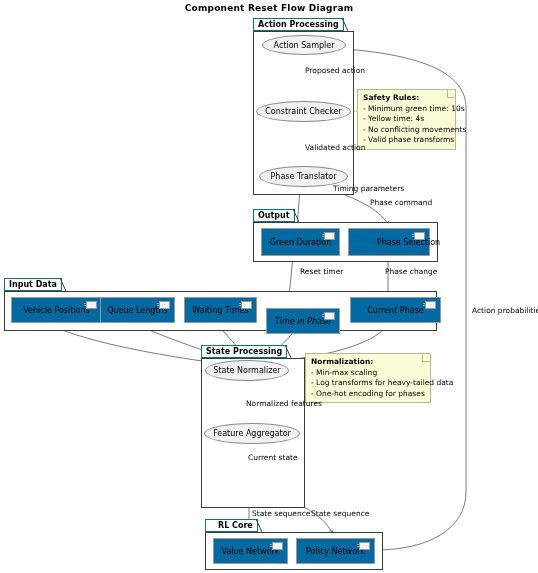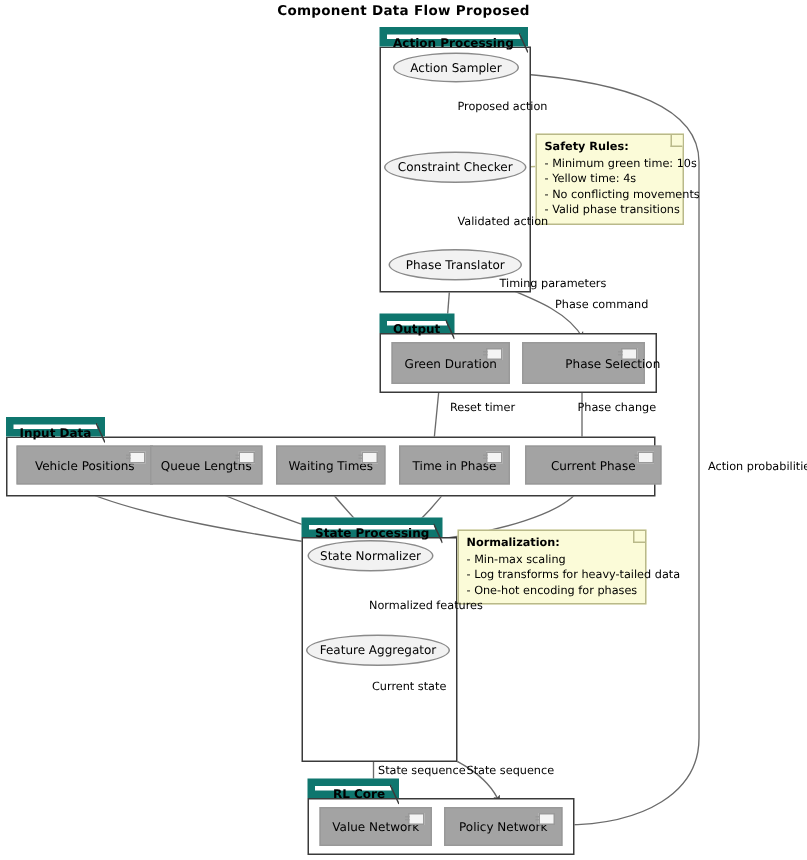--- a/index.html
+++ b/index.html
@@ -13,32 +13,32 @@
   svg.wires{position:absolute;left:0;top:0;width:538px;height:573px;pointer-events:none;}
 
   .title{
     position:absolute;left:0;top:3px;width:538px;text-align:center;
     font-size:9px;font-weight:bold;letter-spacing:.2px;
   }
 
   
   .pkg{position:absolute;box-sizing:border-box;border:1px solid #3a3a3a;background:#ffffff;}
   .pkg-tab{
-    position:absolute;box-sizing:border-box;border:5px solid #0f766e;background:#ffffff;
+    position:absolute;box-sizing:border-box;border:1px solid #0f766e;background:#ffffff;
     height:13px;line-height:12px;font-size:8px;font-weight:bold;padding:0 4px 0 4px;
     white-space:nowrap;
   }
   .pkg-tab .fold{
     position:absolute;right:-5px;top:-1px;width:6px;height:14px;
   }
 
   
   .comp{
     position:absolute;box-sizing:border-box;
-    border:1px solid #999999;background:#a3a3a3;
+    border:1px solid #999999;background:#0369a1;
     display:flex;align-items:center;justify-content:center;
     font-size:8px;white-space:nowrap;
   }
   .comp .chip{
     position:absolute;right:4px;top:3px;width:9px;height:6px;
     border:1px solid #999999;background:#f4f4f4;
   }
   .comp .chip:before,.comp .chip:after{
     content:"";position:absolute;left:-3px;width:3px;height:1px;background:#999999;
   }
@@ -67,21 +67,21 @@
   }
 
   
   .lbl{position:absolute;font-size:7.5px;white-space:nowrap;color:#000;background:transparent;}
 </style>
 </head>
 <body>
 
 <div id="canvas">
 
-  <div class="title">Component Data Flow Proposed</div>
+  <div class="title">Component Reset Flow Diagram</div>
 
   <svg class="wires" viewBox="0 0 538 573">
     <defs>
       <marker id="ah" markerWidth="7" markerHeight="7" refX="5.4" refY="3" orient="auto">
         <path d="M0,0.4 L6,3 L0,5.6 L1.4,3 z" fill="#4a4a4a"></path>
       </marker>
     </defs>
     <g fill="none" stroke="#6b6b6b" stroke-width="0.9">
 
       <path d="M303,55 L303,101" marker-end="url(#ah)"></path>
@@ -135,21 +135,21 @@
   <div class="ell" style="left:259px;top:166px;width:89px;height:21px;">
     <span>Phase Translator</span>
   </div>
 
   <div class="note" style="left:357px;top:89px;width:99px;">
     <span class="corner"></span>
     <span class="ttl">Safety Rules:</span>
     <span>- Minimum green time: 10s</span><br>
     <span>- Yellow time: 4s</span><br>
     <span>- No conflicting movements</span><br>
-    <span>- Valid phase transitions</span>
+    <span>- Valid phase transforms</span>
   </div>
 
   <div class="pkg" style="left:253px;top:222px;width:185px;height:40px;"></div>
   <div class="pkg-tab" style="left:253px;top:209px;">
     <span>Output</span>
     <svg class="fold" viewBox="0 0 6 14">
       <path d="M0,0 L6,13" stroke="#3a3a3a" stroke-width="1" fill="none"></path>
     </svg>
   </div>
   <div class="comp" style="left:261px;top:228px;width:79px;height:28px;">
@@ -173,21 +173,21 @@
     <span>Vehicle Positions</span>
   </div>
   <div class="comp" style="left:100px;top:297px;width:75px;height:26px;">
     <span class="chip"></span>
     <span>Queue Lengths</span>
   </div>
   <div class="comp" style="left:184px;top:297px;width:73px;height:26px;">
     <span class="chip"></span>
     <span>Waiting Times</span>
   </div>
-  <div class="comp" style="left:266px;top:297px;width:74px;height:26px;">
+  <div class="comp" style="left:266px;top:308px;width:74px;height:26px;font-style:italic;">
     <span class="chip"></span>
     <span>Time in Phase</span>
   </div>
   <div class="comp" style="left:350px;top:297px;width:91px;height:26px;">
     <span class="chip"></span>
     <span>Current Phase</span>
   </div>
 
   <div class="pkg" style="left:201px;top:358px;width:104px;height:150px;"></div>
   <div class="pkg-tab" style="left:201px;top:345px;">

